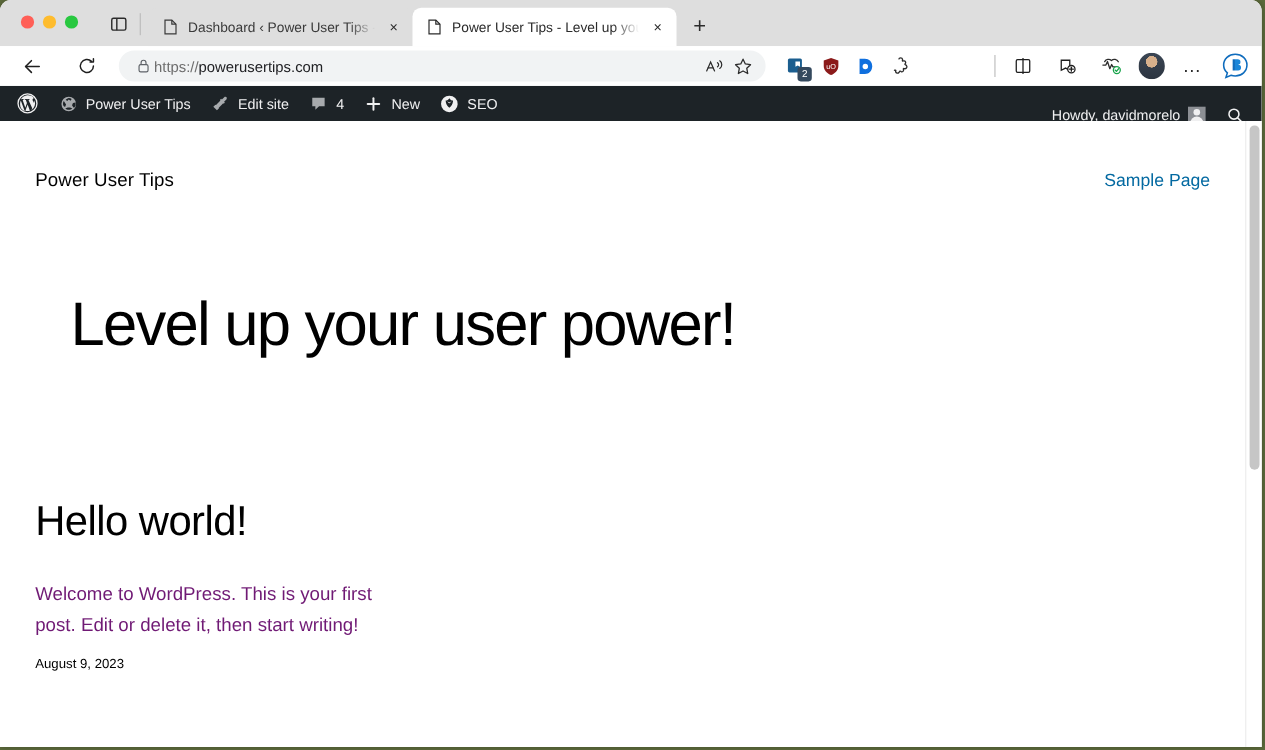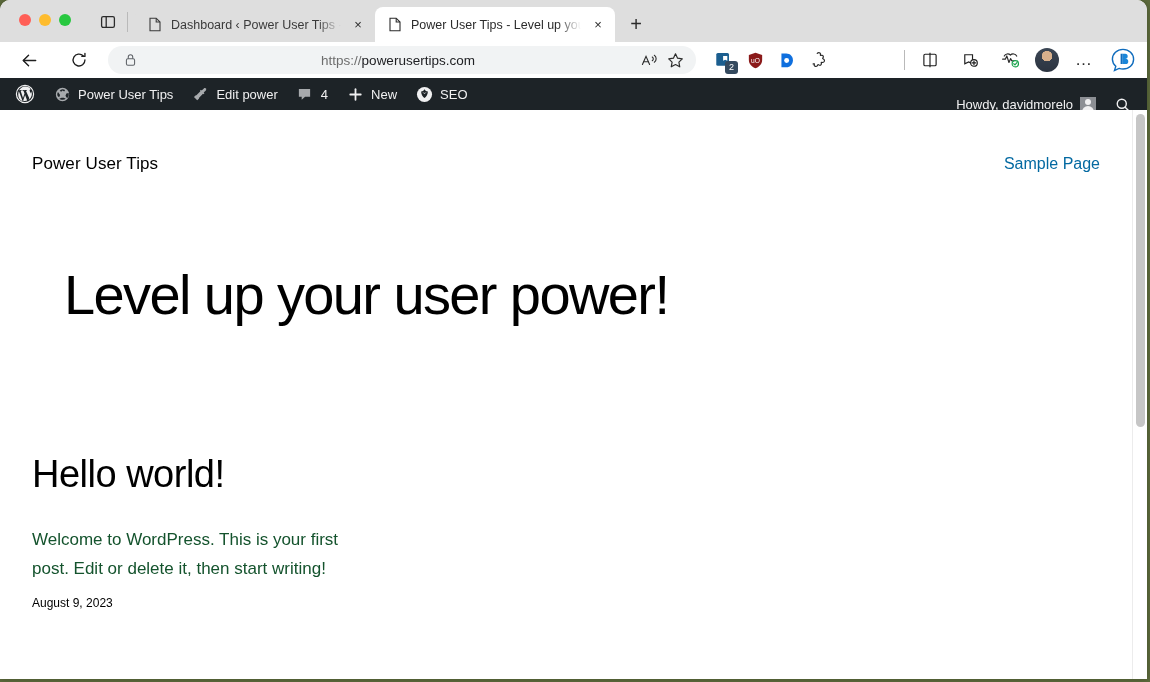--- a/index.html
+++ b/index.html
@@ -123,24 +123,24 @@
     height: 28px;
     margin-left: 12px;
     background: #f1f3f4;
     border-radius: 14px;
     display: flex; align-items: center;
     padding: 0 8px 0 14px;
   }
   .lock-icon { width: 16px; height: 16px; display:flex; align-items:center; justify-content:center; color:#5f6368; flex:0 0 auto;}
   .url {
     flex: 1 1 auto;
-    margin-left: 22px;
+    margin-left: 2px;
     font-size: 13.5px;
     color: #202124;
-    white-space: nowrap; overflow: hidden; text-align: center;
+    white-space: nowrap; overflow: hidden;
   }
   .url .scheme { color: #6d6d6d; }
   .omni-btn {
     width: 26px; height: 26px;
     display: flex; align-items: center; justify-content: center;
     color: #2b2b2b; flex: 0 0 auto;
   }
   .ext-tray {
     display: flex; align-items: center; gap: 10px;
     margin-left: 14px;
@@ -238,21 +238,21 @@
   .post-title {
     font-size: 38px;
     font-weight: 400;
     letter-spacing: -0.5px;
     color: #000;
     margin-top: 128px;
   }
   .post-excerpt {
     font-size: 17px;
     line-height: 29px;
-    color: #14532d;
+    color: #701a75;
     margin-top: 29px;
     max-width: 330px;
   }
   .post-date {
     font-size: 12px;
     color: #000;
     margin-top: 13px;
   }
 
   
@@ -451,21 +451,21 @@
         </span>
         <span>Power User Tips</span>
       </span>
 
       <span class="ab-item">
         <span class="ab-ico">
           <svg width="15" height="15" viewBox="0 0 16 16" fill="#a7aaad">
             <path d="M14.2 1.8c-.8-.8-2-.9-2.6-.3L9.3 3.8l-.8-.8-1.1 1.1.5.5-4.3 4.3-.6-.2-2 2 3.5 3.5 2-2-.2-.6 4.3-4.3.5.5 1.1-1.1-.8-.8 2.3-2.3c.6-.6.5-1.8-.3-2.6z"></path>
           </svg>
         </span>
-        <span>Edit power</span>
+        <span>Edit site</span>
       </span>
 
       <span class="ab-item">
         <span class="ab-ico">
           <svg width="15" height="15" viewBox="0 0 16 16" fill="#a7aaad">
             <path d="M2 2h12v8.3H8.6L5 13.7v-3.4H2z"></path>
           </svg>
         </span>
         <span>4</span>
       </span>

